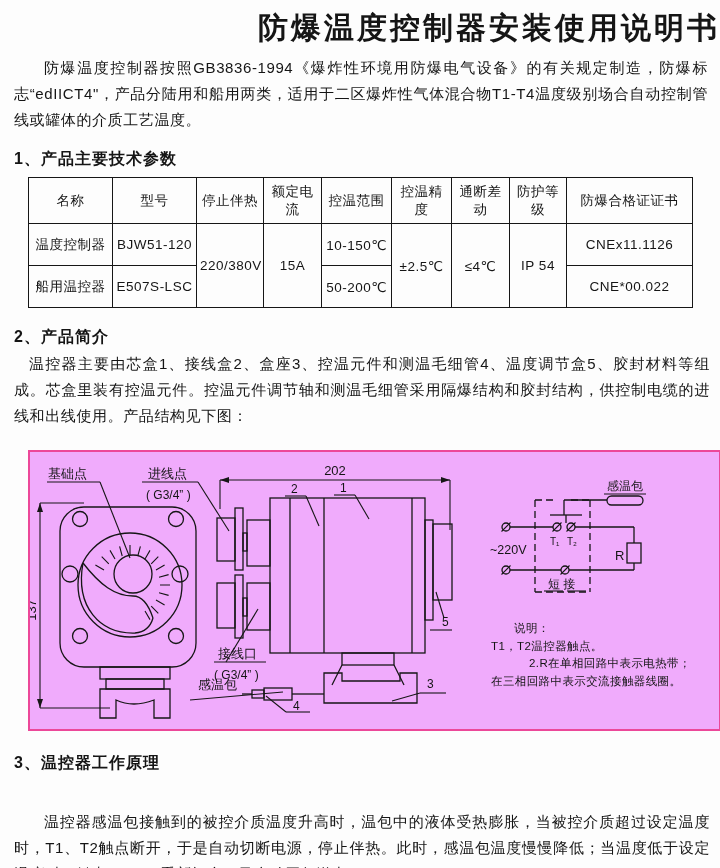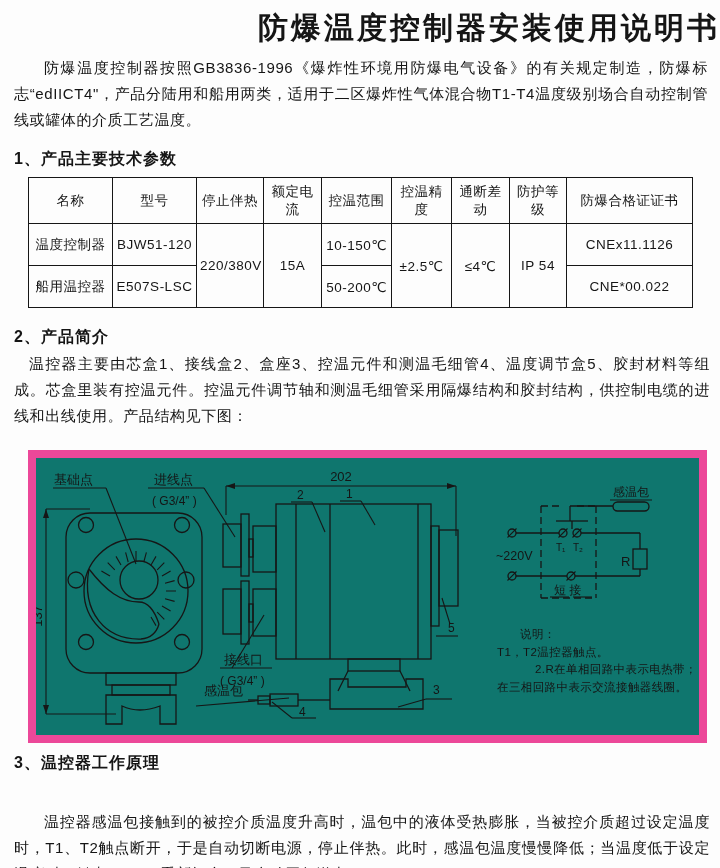--- a/index.html
+++ b/index.html
@@ -14,39 +14,39 @@
   .p3{top:777px;left:14px;width:696px;text-indent:2em;margin-top:32px;}
   .sec-h{position:absolute;left:14px;font-size:16px;font-weight:bold;letter-spacing:1px;}
   .h1{top:149px;} .h2{top:327px;} .h3{top:753px;}
   table.spec{position:absolute;top:177px;left:28px;width:664px;border-collapse:collapse;
              table-layout:fixed;}
   table.spec th,table.spec td{border:1.6px solid #161616;text-align:center;vertical-align:middle;
              font-size:13.5px;font-weight:500;padding:2px 3px;letter-spacing:0.5px;
              font-family:"Liberation Sans","DejaVu Sans",sans-serif;}
   tr.head{height:46px;} tr.r1,tr.r2{height:42px;}
   .figure{position:absolute;top:450px;left:28px;width:663px;height:277px;
-          border:8px solid #ec4899;background:#0f766e;}
+          border:2px solid #ec4899;background:#f0abfc;padding-left:26px;}
   svg{position:absolute;top:0;left:0;}
   svg .ln{stroke:#161616;stroke-width:1.3;fill:none;}
   svg .thin{stroke:#161616;stroke-width:1.1;fill:none;}
   svg .dash{stroke:#161616;stroke-width:1.3;fill:none;stroke-dasharray:7 4;}
   svg .ar{fill:#161616;stroke:none;}
   svg text{fill:#151515;font-family:"Liberation Sans","DejaVu Sans",sans-serif;font-weight:500;}
   .notes{position:absolute;left:455px;top:168px;width:208px;font-size:11.5px;
          line-height:17.5px;letter-spacing:0.4px;font-weight:500;margin-left:6px;}
   .notes .n-t{padding-left:23px;} .notes .n-i{padding-left:38px;}
 </style>
 </head>
 <body>
 
 <div class="page">
 
   <div class="title">防爆温度控制器安装使用说明书</div>
 
-  <div class="para p1">防爆温度控制器按照GB3836-1996《爆炸性环境用防爆电气设备》的有关规定制造，防爆标志“edIICT4"，产品分陆用和船用两类，适用于二区爆炸性气体混合物T1-T4温度级别场合自动控制管线或罐体的介质工艺温度。</div>
+  <div class="para p1">防爆温度控制器按照GB3836-1994《爆炸性环境用防爆电气设备》的有关规定制造，防爆标志“edIICT4"，产品分陆用和船用两类，适用于二区爆炸性气体混合物T1-T4温度级别场合自动控制管线或罐体的介质工艺温度。</div>
 
   <div class="sec-h h1">1、产品主要技术参数</div>
 
   <table class="spec">
     <colgroup>
       <col style="width:84px">
         <col style="width:84px">
         <col style="width:67px">
       <col style="width:58px">
         <col style="width:70px">

